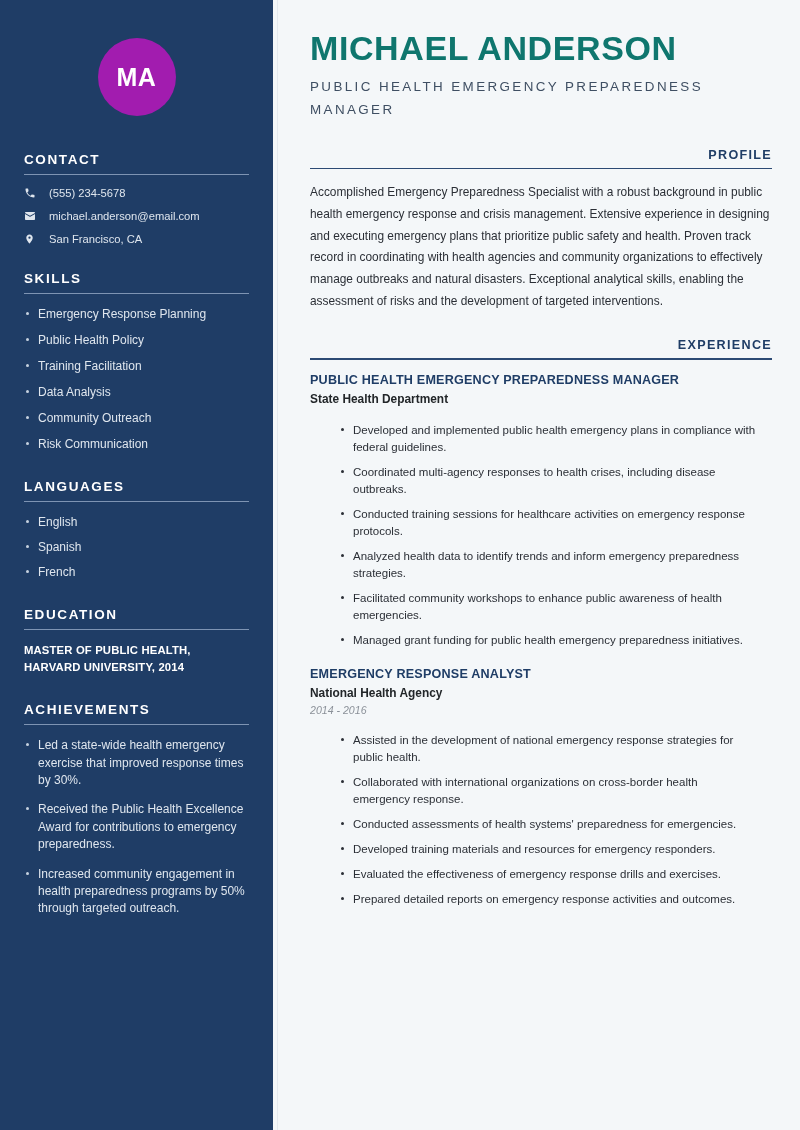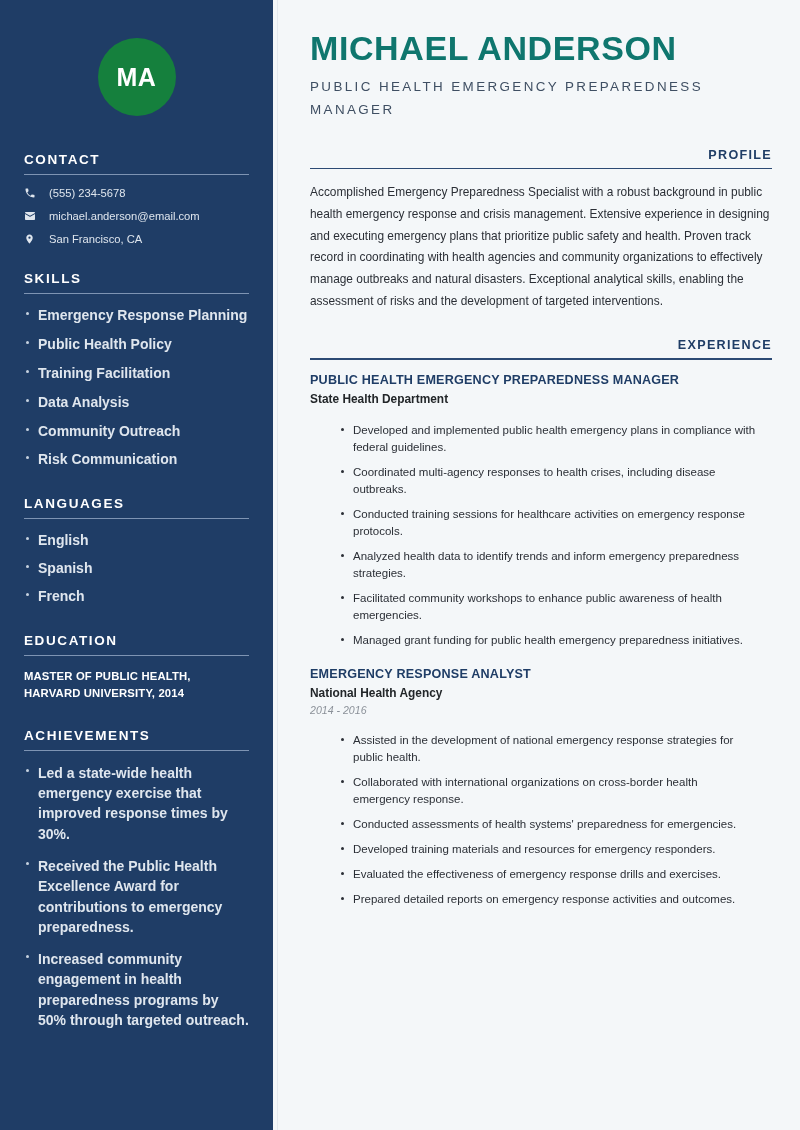--- a/index.html
+++ b/index.html
@@ -41,21 +41,21 @@
 
   .avatar-wrap {
     display: flex;
     justify-content: center;
     padding-top: 38px;
   }
   .avatar {
     width: 78px;
     height: 78px;
     border-radius: 50%;
-    background: #15803d;
+    background: #a21caf;
     display: flex;
     align-items: center;
     justify-content: center;
     color: #ffffff;
     font-size: 25px;
     font-weight: bold;
     letter-spacing: 0.5px;
     text-align: right;
   }
 
@@ -97,24 +97,23 @@
 
   ul.side-list {
     list-style: none;
     margin: 0;
     padding: 0;
   }
   ul.side-list li {
     position: relative;
     padding-left: 14px;
     margin-bottom: 9px;
-    font-size: 14px;
+    font-size: 12px;
     line-height: 1.42;
     color: #dfe6ee;
-    font-weight: bold;
   }
   ul.side-list li::before {
     content: "";
     position: absolute;
     left: 2px;
     top: 6px;
     width: 3px;
     height: 3px;
     border-radius: 50%;
     background: #c6d2e0;

